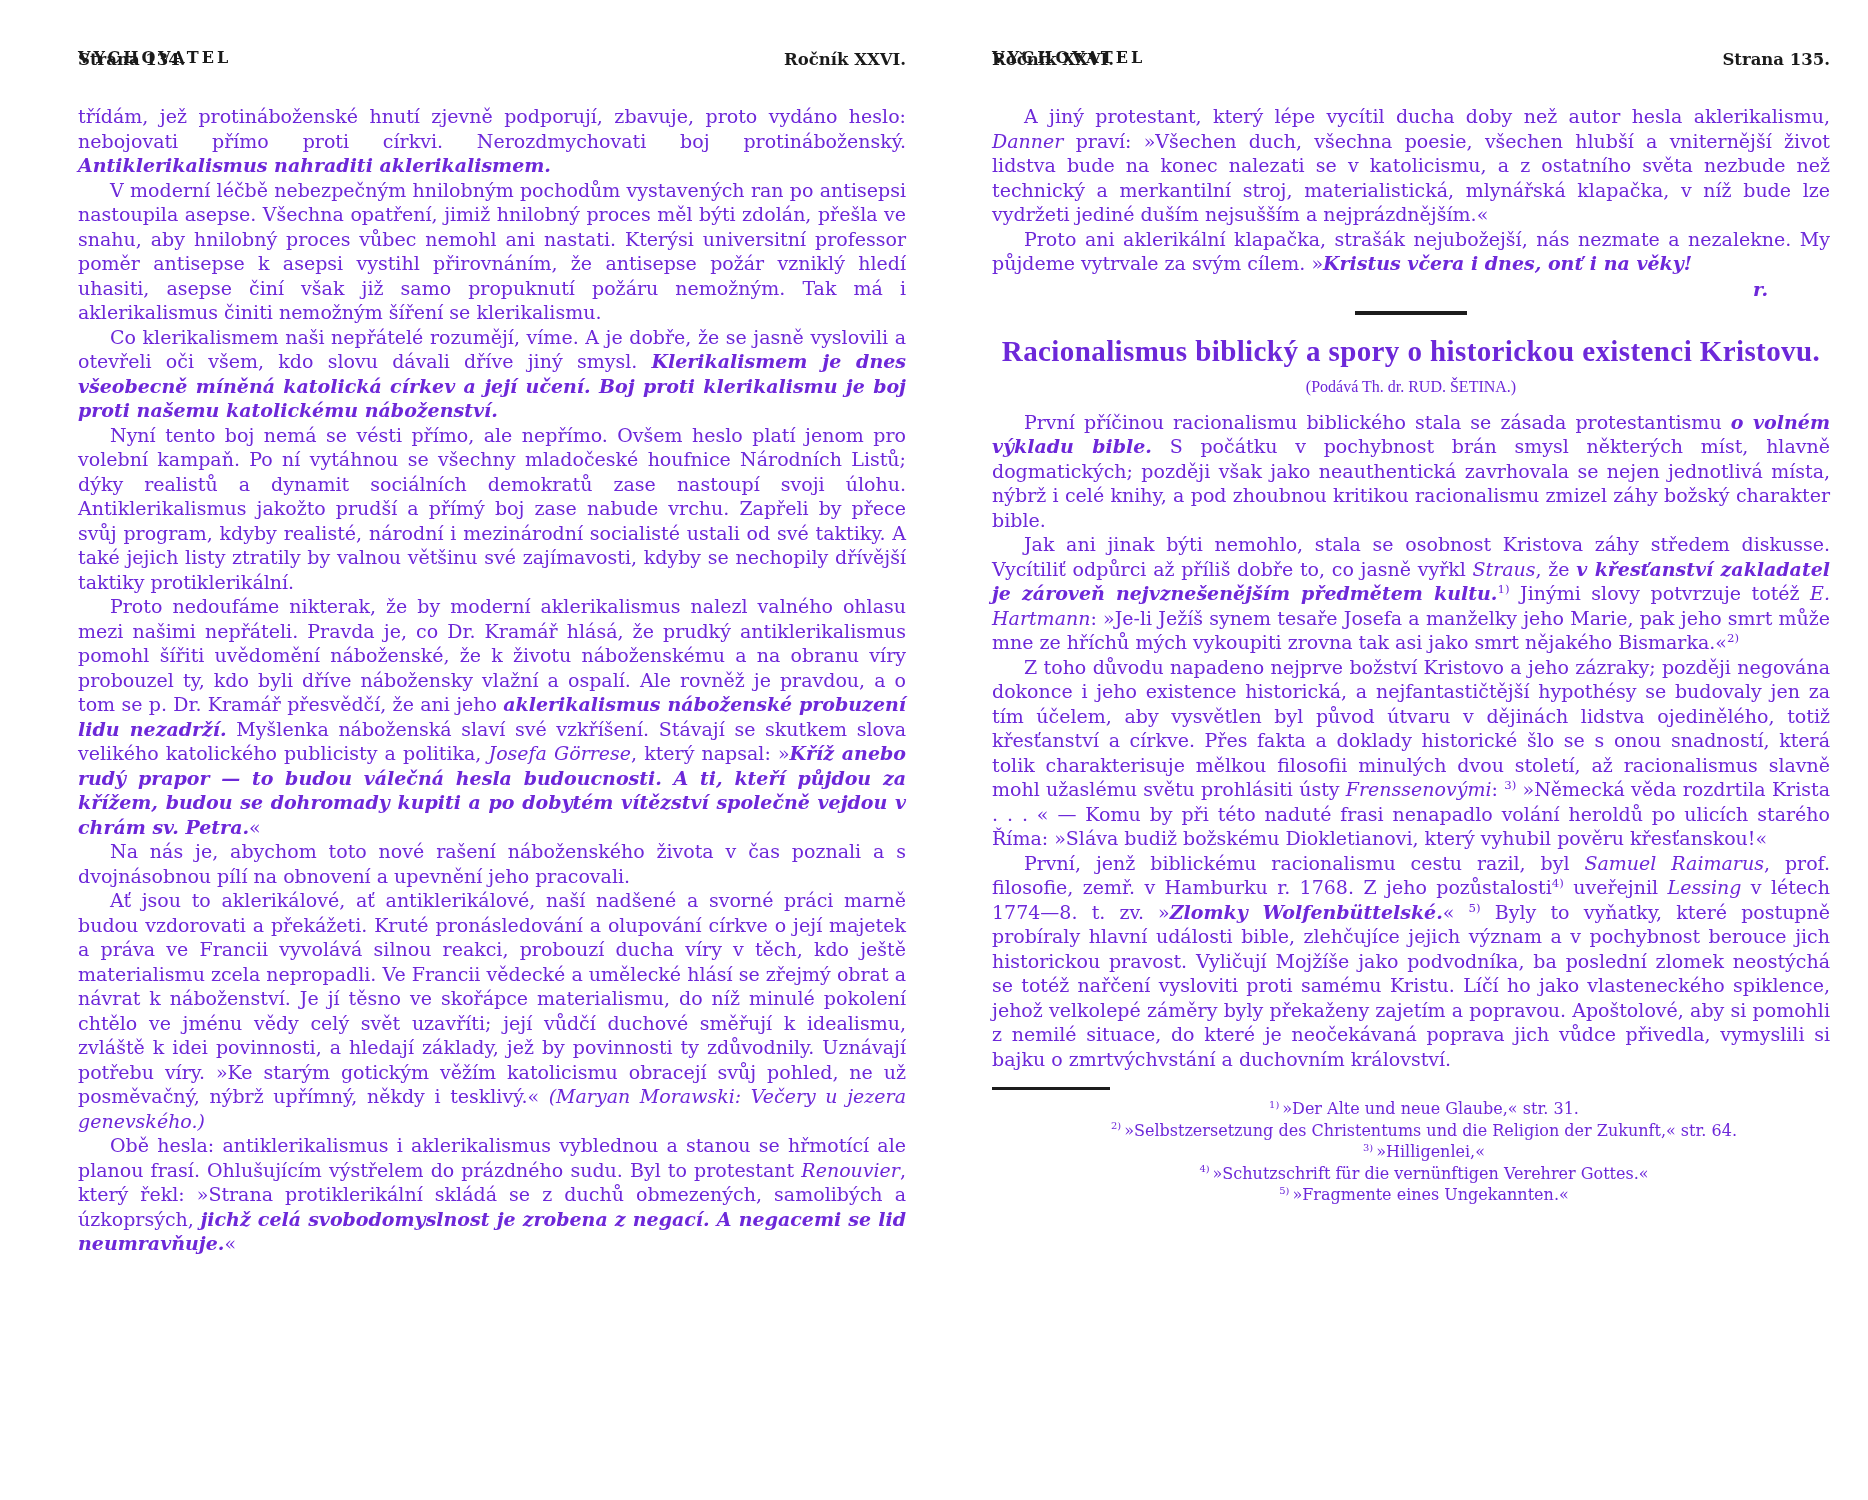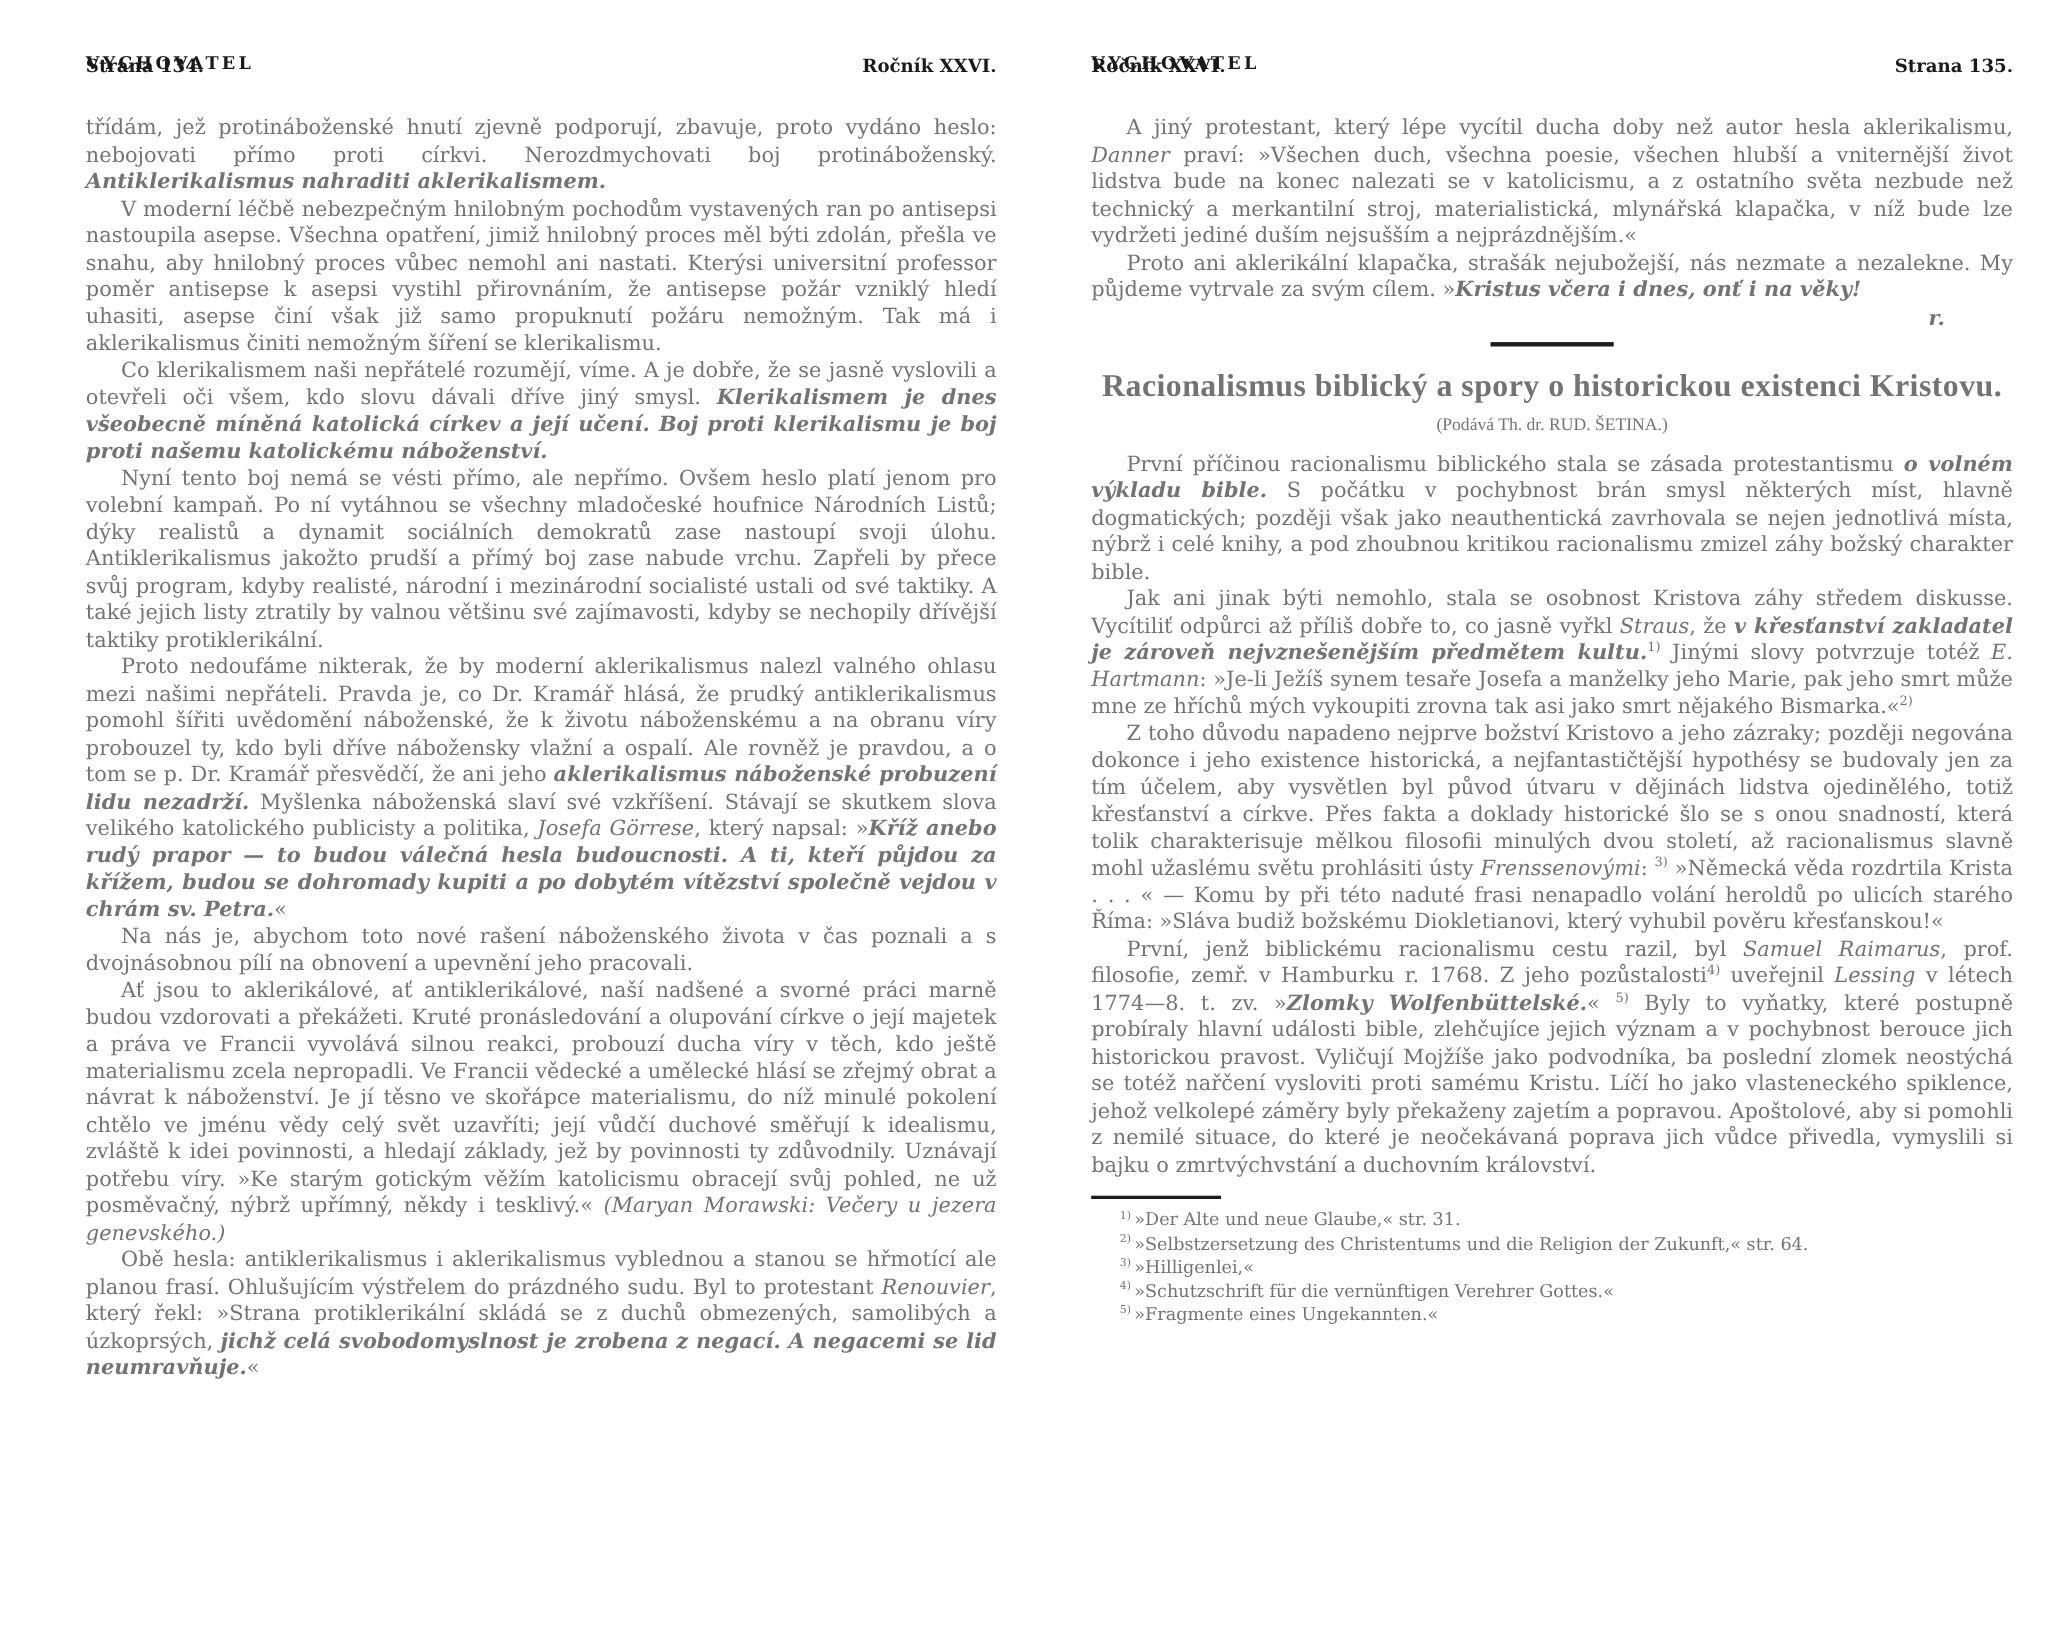--- a/index.html
+++ b/index.html
@@ -8,35 +8,35 @@
   .spread{position:relative;width:1868px;height:1500px;background:#ffffff;}
   .page{position:absolute;top:0;padding-top:50px;box-sizing:content-box;}
   .page.left{left:78px;width:828px;}
   .page.right{left:992px;width:838px;}
   .pghead{position:relative;height:22px;font-weight:bold;font-size:16.5px;
           margin-bottom:32px;white-space:nowrap;}
   .ph-left{position:absolute;left:0;top:0;}
   .ph-center{position:absolute;left:0;right:0;top:-2px;text-align:left;
              font-size:16px;letter-spacing:3px;}
   .ph-right{position:absolute;right:0;top:0;}
-  .body{font-size:19px;line-height:24.5px;text-align:justify;color:#737373;}
+  .body{font-size:19px;line-height:24.5px;text-align:justify;color:#6d28d9;}
   .para{margin:0;}
   .para.ind{text-indent:32px;}
   .it{font-style:italic;}
   .bi{font-style:italic;font-weight:bold;}
   sup{font-size:0.62em;line-height:0;vertical-align:super;}
   .sig{margin:1px 0 0;padding-right:62px;text-align:right;
        font-style:italic;font-weight:bold;}
   .divider{width:112px;height:4px;background:#1c1c1c;margin:10px auto 16px;}
   .title{font-family:"Liberation Serif","DejaVu Serif",serif;
          font-size:29px;line-height:40px;font-weight:bold;text-align:center;
          margin:0 0 4px;letter-spacing:0.4px;}
   .byline{text-align:center;font-size:16px;margin:0 0 10px;font-family:Liberation Serif, serif;}
   .footrule{width:118px;height:3px;background:#1c1c1c;margin:16px 0 8px;}
-  .footnotes{font-size:16px;line-height:21.5px;text-align:left;}
+  .footnotes{font-size:16px;line-height:21.5px;text-align:center;}
   .footnote{margin:0 0 0 26px;}
   .footnote sup{margin-right:3px;}
 </style>
 </head>
 <body>
 
 <div class="spread">
 
   <section class="page left">
     <header class="pghead">

